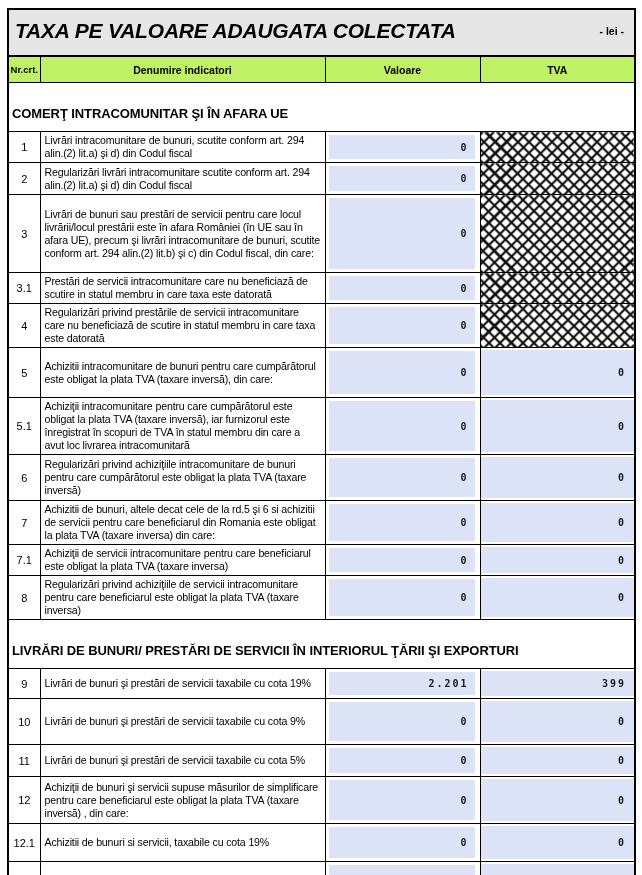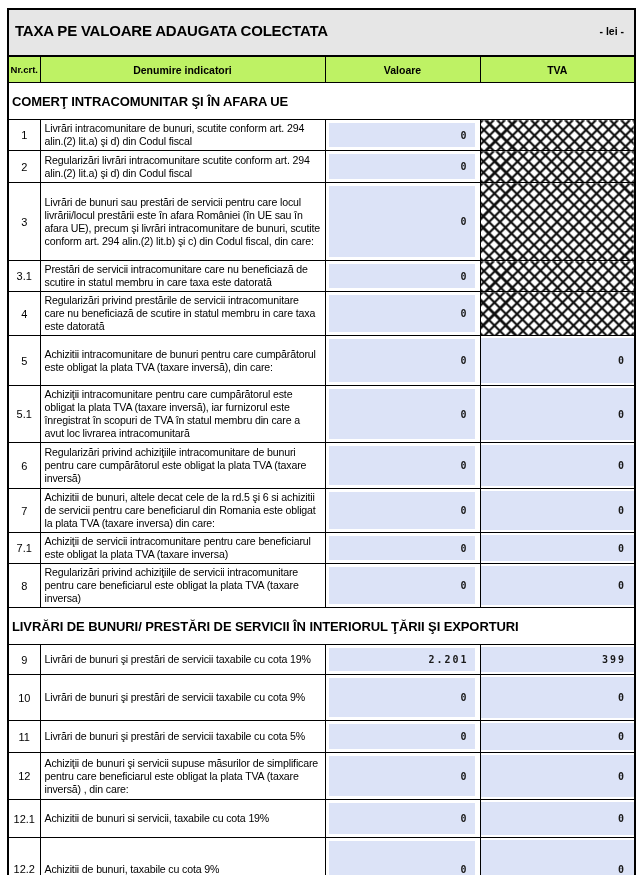--- a/index.html
+++ b/index.html
@@ -28,36 +28,36 @@
   }
   table{border:2.5px solid var(--line);}
 
   
   .title-row td{background:var(--title-gray);height:45px;border-bottom:2px solid var(--line);}
   .title-bar{
     display:flex;align-items:center;justify-content:space-between;
     padding:0 10px 4px 6px;
   }
   .title-bar .big{
-    font-size:15px;font-weight:bold;letter-spacing:-0.2px;
+    font-size:21px;font-weight:bold;letter-spacing:-0.2px;font-style:italic;
   }
   .title-bar .lei{
     font-size:10.5px;font-weight:bold;white-space:nowrap;
   }
 
   
   .head-row th{height:25px;font-weight:bold;text-align:center;background:#bef264;}
   .head-row .h-nr{font-size:9.5px;}
   .head-row .h-txt{font-size:10.5px;}
 
   
   .section-row td{
     height:36px;background:#fff;
     font-size:13px;font-weight:bold;
-    padding:0 0 0 3px;letter-spacing:-0.1px;
+    padding:12px 0 0 3px;letter-spacing:-0.1px;
   }
 
   
   td.nr{
     text-align:center;font-size:11px;background:#fff;
   }
   td.label{
     font-size:10.6px;line-height:13px;letter-spacing:-0.15px;
     padding:2px 3px 2px 4px;background:#fff;
   }

